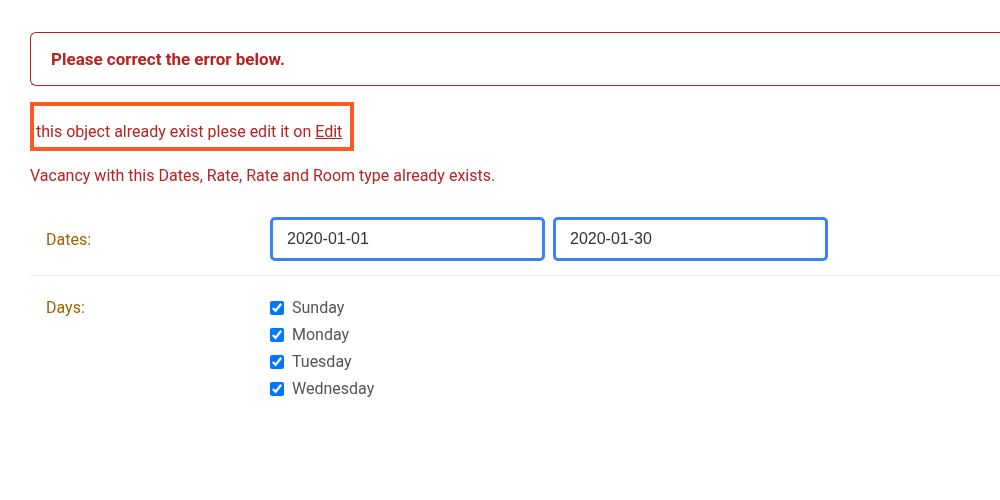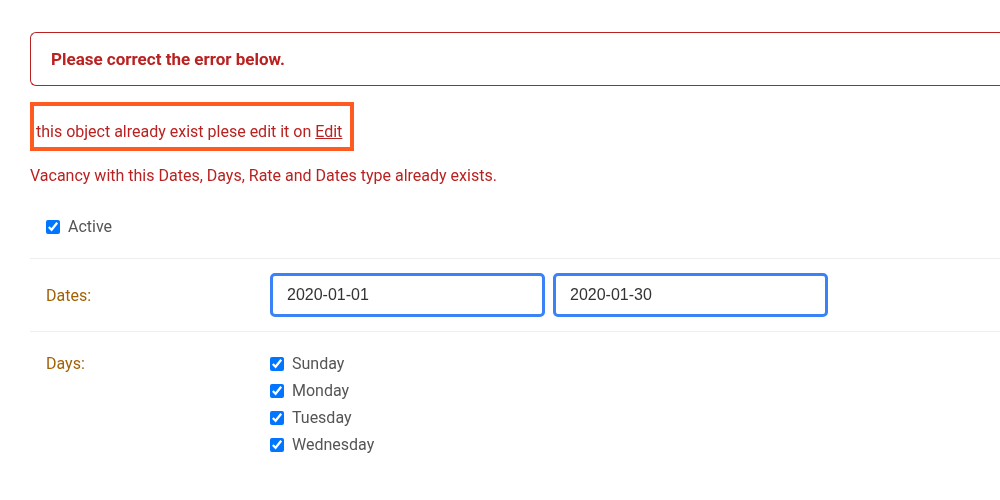--- a/index.html
+++ b/index.html
@@ -113,28 +113,22 @@
   <div class="error-banner">
     <span class="error-banner-text">Please correct the error below.</span>
   </div>
 
   <div class="highlight-box">
     <span class="error-inline">
       <span>this object already exist plese edit it on </span><a href="#">Edit</a>
     </span>
   </div>
 
-  <div class="error-validation">Vacancy with this Dates, Days, Rate and Dates type already exists.</div>
+  <div class="error-validation">Vacancy with this Dates, Rate, Rate and Room type already exists.</div>
 
-  <div class="form-row-checkbox">
-    <div class="check-item">
-      <input type="checkbox" checked="" style="">
-      <span class="check-label">Active</span>
-    </div>
-  </div>
 
   <div class="form-row">
     <div class="field-label">Dates:</div>
     <div class="field-content">
       <input type="text" class="text-input" value="2020-01-01" style="">
       <input type="text" class="text-input" value="2020-01-30" style="">
     </div>
   </div>
 
   <div class="form-row days">

